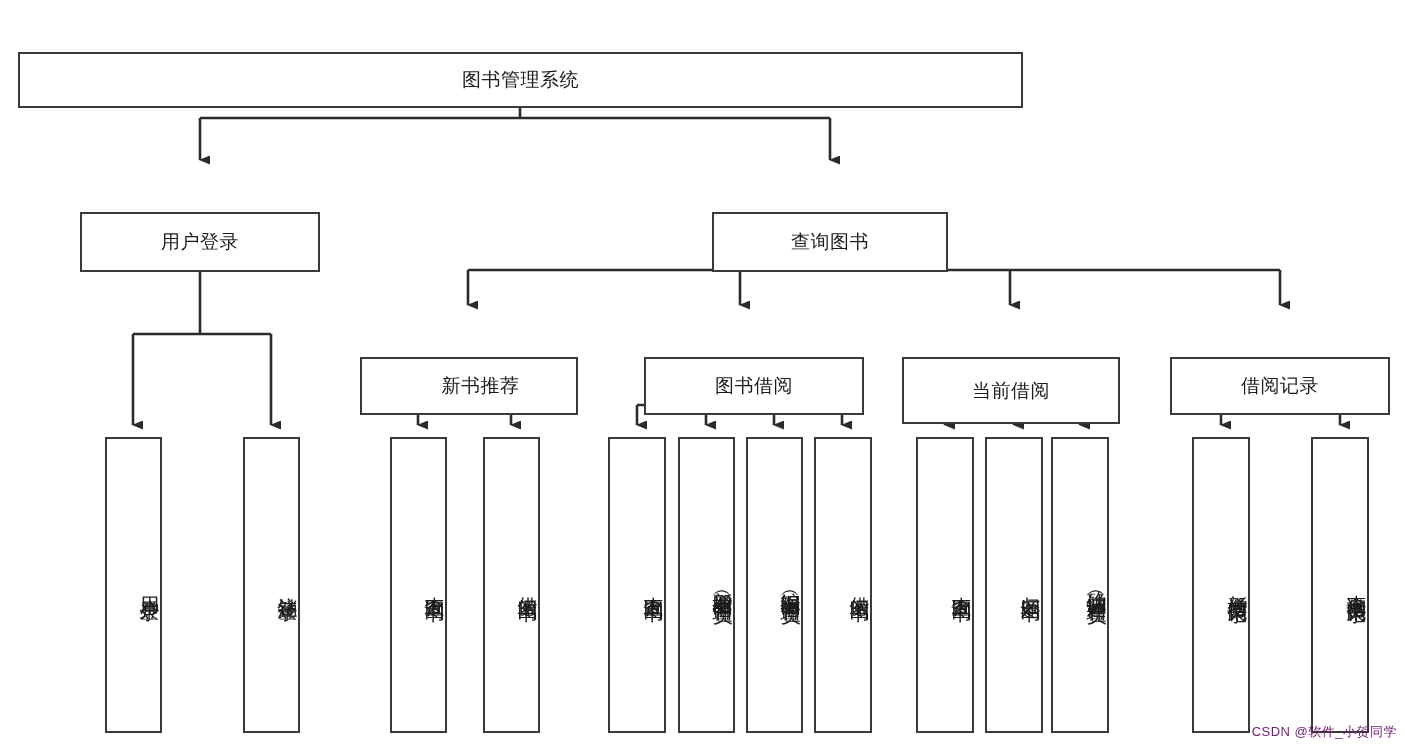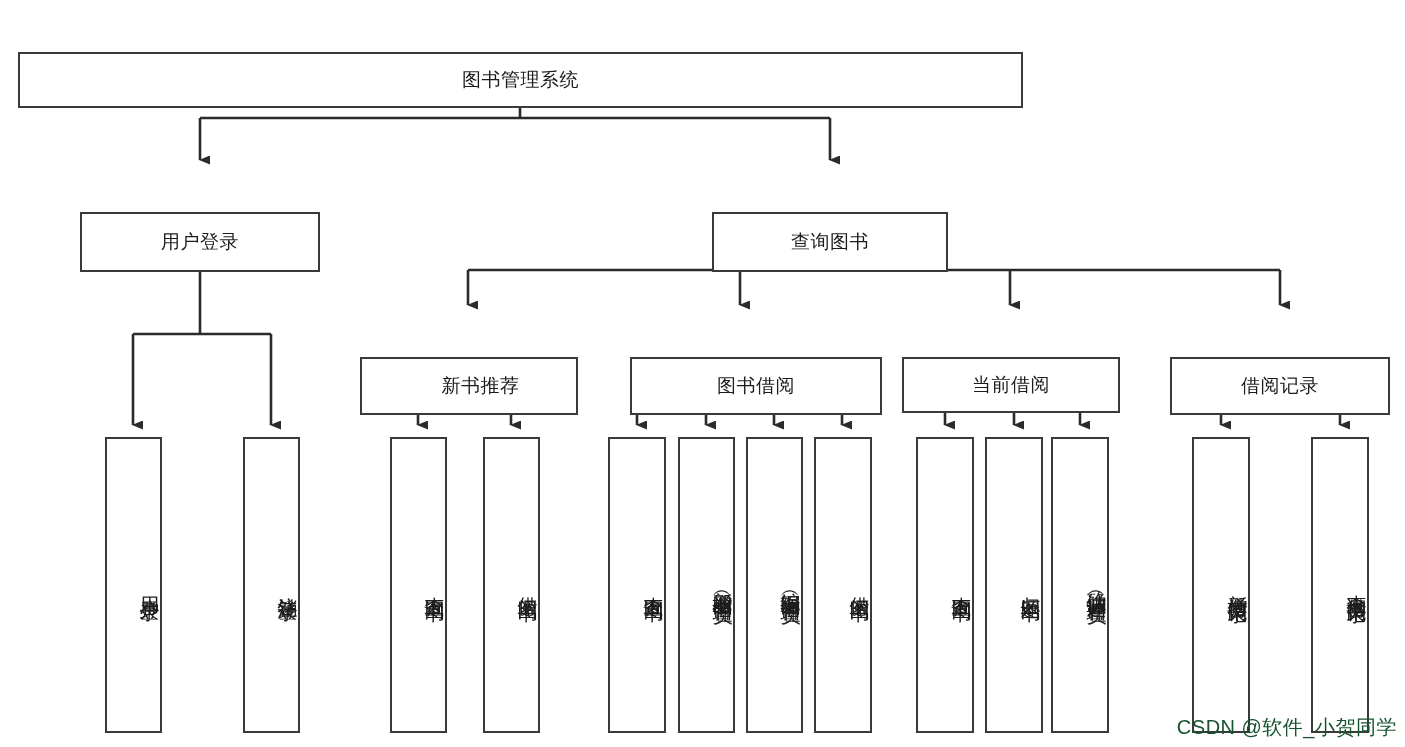--- a/index.html
+++ b/index.html
@@ -53,22 +53,22 @@
     left: 0;
     top: 0;
     width: 1405px;
     height: 747px;
     pointer-events: none;
   }
   .watermark {
     position: absolute;
     right: 8px;
     bottom: 6px;
-    font-size: 20px;
-    color: #14532d;
+    font-size: 13px;
+    color: #701a75;
     letter-spacing: 0.5px;
     white-space: nowrap;
   }
 </style>
 </head>
 <body>
 
 <div id="canvas">
 
   <svg id="edges" viewBox="0 0 1405 747">
@@ -128,24 +128,24 @@
   <div class="node horiz" style="left:80px; top:172px; width:240px; height:60px;">
     <span>用户登录</span>
   </div>
   <div class="node horiz" style="left:712px; top:172px; width:236px; height:60px;">
     <span>查询图书</span>
   </div>
 
   <div class="node horiz" style="left:360px; top:317px; width:218px; height:58px;padding-left:23px;">
     <span>新书推荐</span>
   </div>
-  <div class="node horiz" style="left:630px; top:317px; width:252px; height:58px;">
+  <div class="node horiz" style="left:644px; top:317px; width:220px; height:58px;">
     <span>图书借阅</span>
   </div>
-  <div class="node horiz" style="left:902px; top:317px; width:218px; height:56px;">
+  <div class="node horiz" style="left:902px; top:317px; width:218px; height:67px;">
     <span>当前借阅</span>
   </div>
   <div class="node horiz" style="left:1170px; top:317px; width:220px; height:58px;text-align:right;">
     <span>借阅记录</span>
   </div>
 
   <div class="node vert" style="left:105px; top:437px; width:57px; height:296px;">
     <span>用户登录</span>
   </div>
   <div class="node vert" style="left:243px; top:437px; width:57px; height:296px;">

